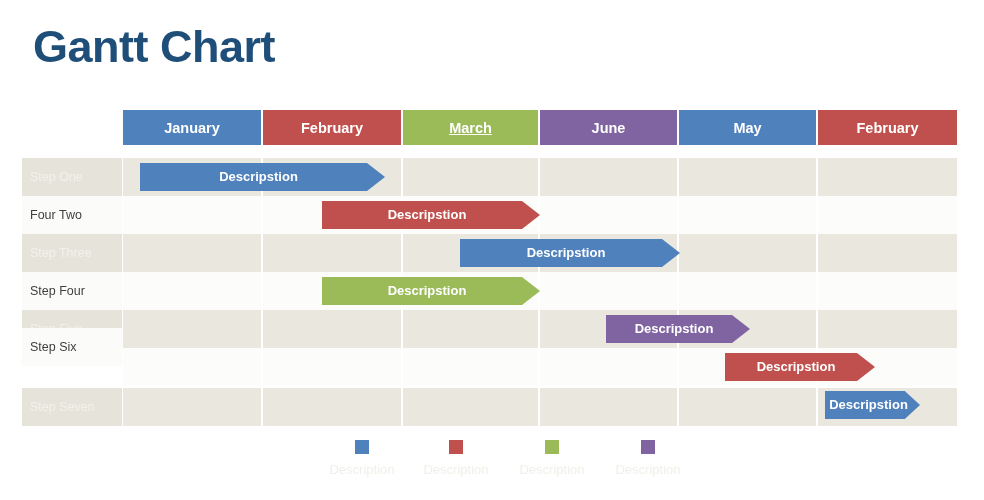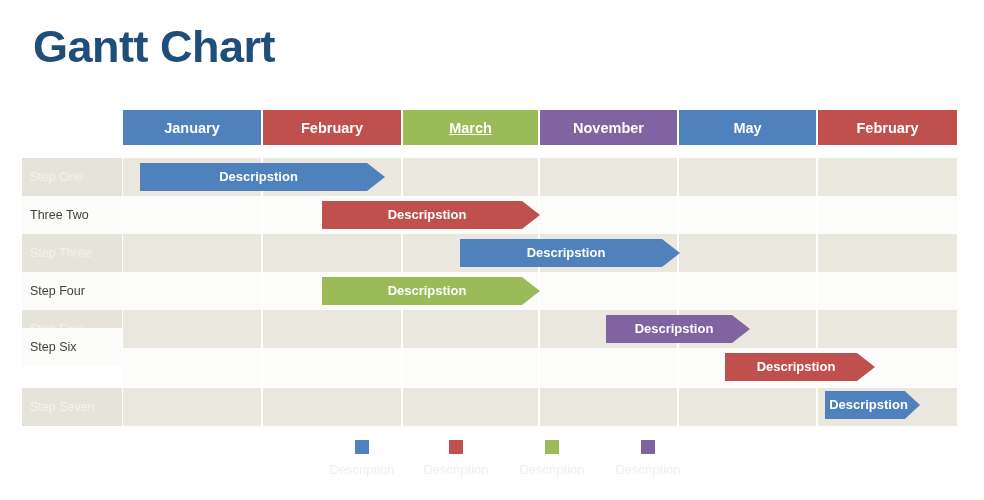--- a/index.html
+++ b/index.html
@@ -125,31 +125,31 @@
 </style>
 </head>
 <body>
 
 <div id="chart-title">Gantt Chart</div>
 
 <div id="gantt-area">
     <div class="month-header" style="left: 123px; width: 138px; background: rgb(79, 129, 189);">January</div>
     <div class="month-header" style="left: 263px; width: 138px; background: rgb(192, 80, 77);">February</div>
     <div class="month-header" style="left: 403px; width: 135px; background: rgb(155, 187, 89); text-decoration: underline;">March</div>
-    <div class="month-header" style="left: 540px; width: 137px; background: rgb(128, 100, 162);">November</div>
+    <div class="month-header" style="left: 540px; width: 137px; background: rgb(128, 100, 162);">June</div>
     <div class="month-header" style="left: 679px; width: 137px; background: rgb(79, 129, 189);">May</div>
     <div class="month-header" style="left: 818px; width: 139px; background: rgb(192, 80, 77);">February</div>
     <div class="row-label odd" style="top: 158px;">Step One</div>
     <div class="grid-cell odd" style="left: 123px; width: 138px; top: 158px;"></div>
     <div class="grid-cell odd" style="left: 263px; width: 138px; top: 158px;"></div>
     <div class="grid-cell odd" style="left: 403px; width: 135px; top: 158px;"></div>
     <div class="grid-cell odd" style="left: 540px; width: 137px; top: 158px;"></div>
     <div class="grid-cell odd" style="left: 679px; width: 137px; top: 158px;"></div>
     <div class="grid-cell odd" style="left: 818px; width: 139px; top: 158px;"></div>
-    <div class="row-label even" style="top: 196px;">Three Two</div>
+    <div class="row-label even" style="top: 196px;">Four Two</div>
     <div class="grid-cell even" style="left: 123px; width: 138px; top: 196px;"></div>
     <div class="grid-cell even" style="left: 263px; width: 138px; top: 196px;"></div>
     <div class="grid-cell even" style="left: 403px; width: 135px; top: 196px;"></div>
     <div class="grid-cell even" style="left: 540px; width: 137px; top: 196px;"></div>
     <div class="grid-cell even" style="left: 679px; width: 137px; top: 196px;"></div>
     <div class="grid-cell even" style="left: 818px; width: 139px; top: 196px;"></div>
     <div class="row-label odd" style="top: 234px;">Step Three</div>
     <div class="grid-cell odd" style="left: 123px; width: 138px; top: 234px;"></div>
     <div class="grid-cell odd" style="left: 263px; width: 138px; top: 234px;"></div>
     <div class="grid-cell odd" style="left: 403px; width: 135px; top: 234px;"></div>

